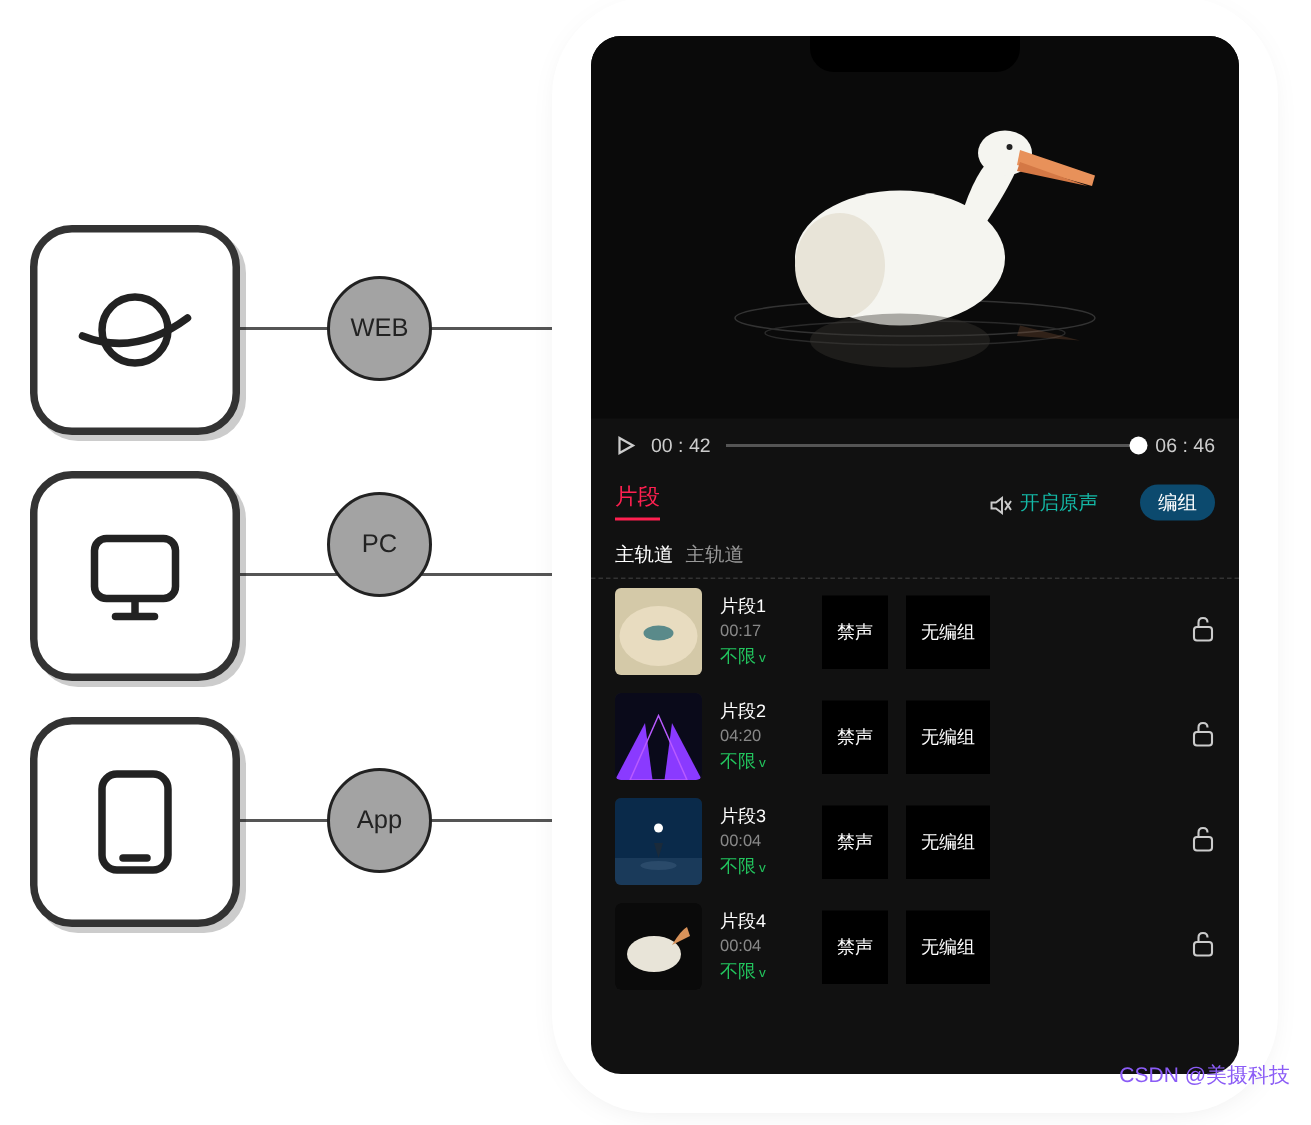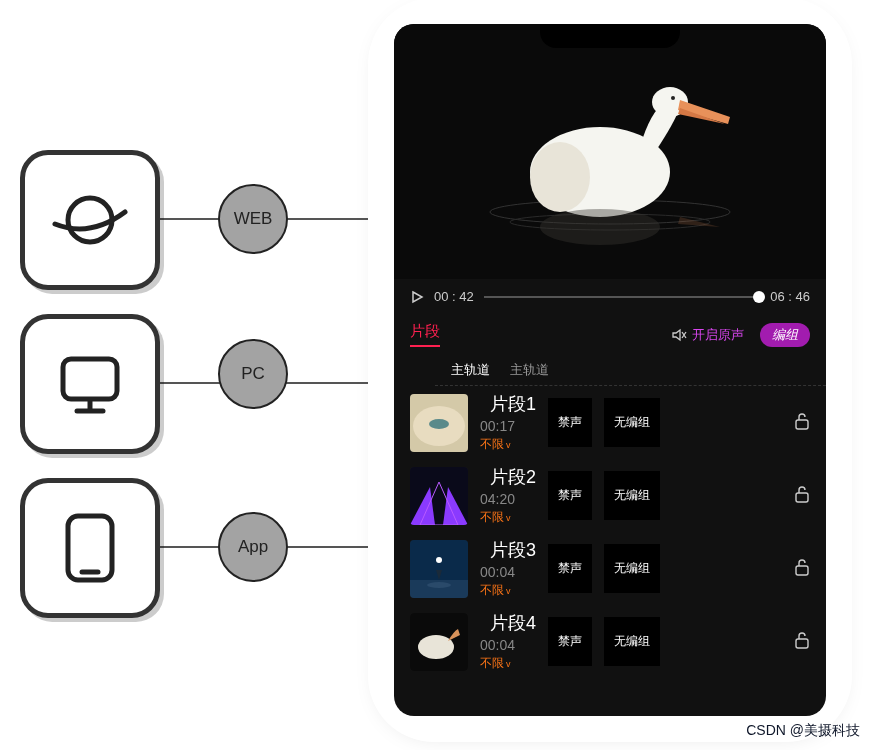--- a/index.html
+++ b/index.html
@@ -116,47 +116,45 @@
   top: -5px;
   width: 12px;
   height: 12px;
   border-radius: 50%;
   background: #fff;
 }
 .section-bar {
   display: flex;
   align-items: center;
   padding: 8px 16px;
-  gap: 16px;
+  gap: 28px;
   color: #fff;
 }
 .section-title {
   color: #ff2050;
   font-size: 15px;
   padding-bottom: 4px;
   border-bottom: 2px solid #ff2050;
 }
 .spacer { flex: 1; }
-.open-audio { font-size: 13px; color: #d946ef; display: flex; align-items: center; gap: 4px; }
+.open-audio { font-size: 13px; color: #14b8a6; display: flex; align-items: flex-end; gap: 4px; }
 .group-btn {
-  background: #a21caf;
+  background: #0c4a6e;
   color: #fff;
   border-radius: 12px;
   padding: 3px 12px;
   font-size: 13px;
-  font-style: italic;
 }
 .track-tabs {
   display: flex;
   padding: 6px 16px;
-  gap: 20px;
+  gap: 8px;
   color: #999;
   font-size: 13px;
   border-bottom: 1px dashed #333;
-  margin-left: 41px;
 }
 .track-tab.active { color: #fff; }
 .clip-list {
   flex: 1;
   overflow: hidden;
 }
 .clip-row {
   display: flex;
   align-items: center;
   padding: 6px 16px;
@@ -169,37 +167,37 @@
   border-radius: 4px;
   flex-shrink: 0;
   position: relative;
   overflow: hidden;
 }
 .clip-info {
   width: 56px;
   color: #ccc;
   font-size: 12px;
 }
-.clip-name { color: #fff; font-size: 18px; text-align: right; }
-.clip-dur { color: #888; font-size: 14px; margin: 2px 0; }
-.clip-limit { color: #f97316; font-size: 12px; }
+.clip-name { color: #fff; font-size: 12px; }
+.clip-dur { color: #888; font-size: 11px; margin: 2px 0; }
+.clip-limit { color: #22c55e; font-size: 12px; }
 .chev { font-size: 9px; margin-left: 2px; }
 .pill-btn {
   background: #000;
   color: #fff;
   font-size: 12px;
   padding: 16px 10px;
   border: none;
 }
 .lock { color: #ccc; margin-left: auto; font-size: 16px; }
 .watermark {
   position: absolute;
   right: 14px;
-  bottom: 10px;
-  color: #0f172a;
+  bottom: 24px;
+  color: #8b5cf6;
   font-size: 14px;
   text-align: center;
 }
 </style>
 </head>
 <body>
 
 <div class="hline" style="top:218px;width:230px"></div>
 <div class="hline" style="top:382px;width:230px"></div>
 <div class="hline" style="top:546px;width:230px"></div>
@@ -220,21 +218,21 @@
   </div>
   <div class="platform-box">
     <svg width="56" height="72" viewBox="0 0 56 72">
       <rect x="6" y="4" width="44" height="64" rx="10" fill="none" stroke="#222" stroke-width="5"></rect>
       <line x1="20" y1="60" x2="36" y2="60" stroke="#222" stroke-width="5" stroke-linecap="round"></line>
     </svg>
   </div>
 </div>
 
 <div class="circle-label" style="top:184px">WEB</div>
-<div class="circle-label" style="top:339px">PC</div>
+<div class="circle-label" style="top:328px">PC</div>
 <div class="circle-label" style="top:512px">App</div>
 
 <div class="phone-frame">
   <div class="phone-screen">
     <div class="notch"></div>
 
     <div class="preview">
       <svg class="pelican" viewBox="0 0 280 200">
         <rect width="280" height="200" fill="#0a0a0a"></rect>
 

